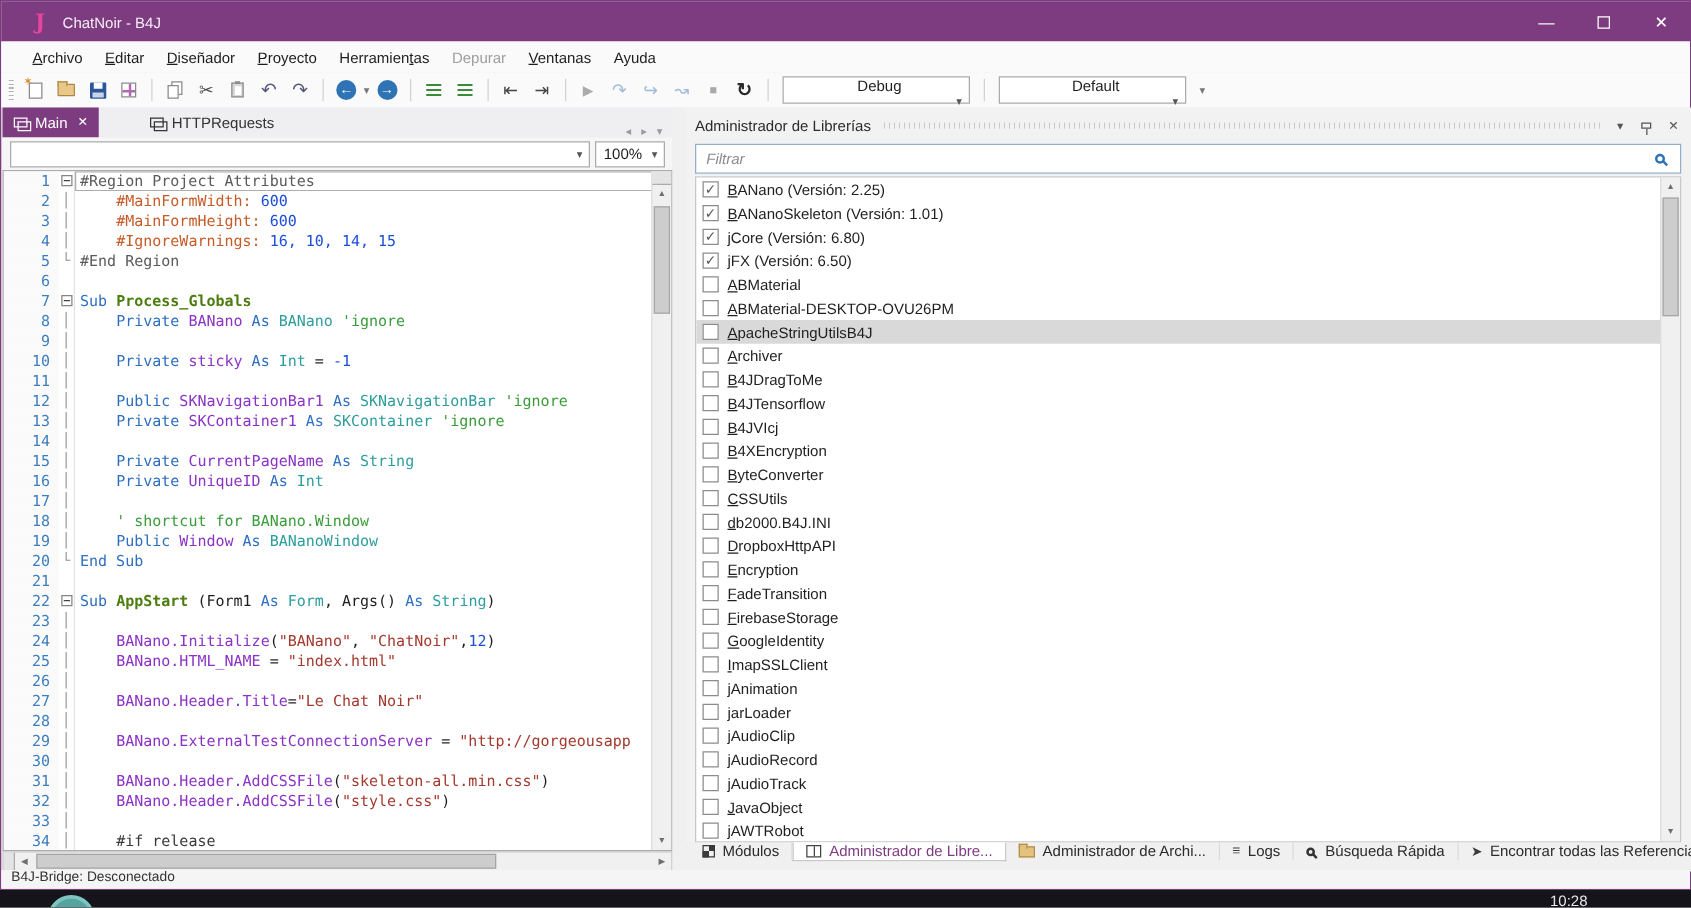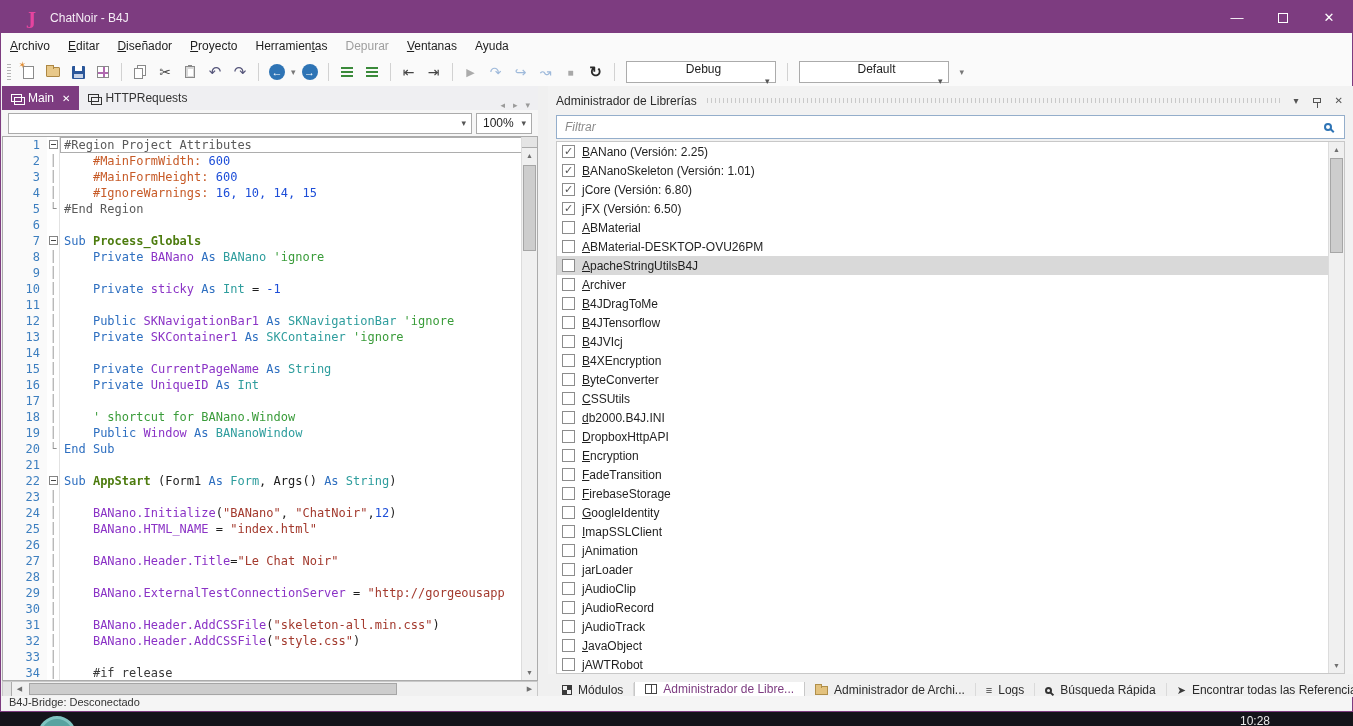--- a/index.html
+++ b/index.html
@@ -13,21 +13,21 @@
               display:flex; align-items:center; color:#fff; }
   .logo { font-weight:bold; font-size:17px; color:#E5449F; margin-left:27px; font-family:"DejaVu Serif",serif; }
   .title { font-size:12px; margin-left:14px; color:#F5EDF5; }
   .winbtns { margin-left:auto; display:flex; height:100%; }
   .wb { width:46px; height:100%; display:flex; align-items:center; justify-content:center;
         color:#fff; font-size:13px; cursor:default; }
   .maxbox { width:10px; height:10px; border:1px solid #fff; display:inline-block; }
 
   
   .menubar { position:absolute; left:0; top:32px; width:100%; height:25px; background:#FAFAFA;
-             display:flex; align-items:center; padding-left:0; }
+             display:flex; align-items:center; padding-left:16px; }
   .menu-item { padding:4px 9px; font-size:12px; color:#1E1E1E; cursor:default; }
   .menu-item.disabled { color:#9E9E9E; }
   .menu-item u { text-decoration:underline; }
 
   
   .toolbar { position:absolute; left:0; top:57px; width:100%; height:28px; background:#FAFAFA;
              display:flex; align-items:center; gap:3px; padding-left:3px; }
   .tbgrip { width:4px; height:16px; margin:0 3px;
             background:repeating-linear-gradient(to bottom,#B4B4B4 0 1px,transparent 1px 3px); }
   .tbsep { width:1px; height:18px; background:#D2D2D2; margin:0 4px; }
@@ -143,21 +143,21 @@
   .librow.selected { background:#D9D9D9; }
   .cb { width:13px; height:13px; border:1px solid #8C8C8C; background:#fff; margin-right:7px; flex:none;
         display:flex; align-items:center; justify-content:center; font-size:11px; color:#555; }
   .librow .ul { text-decoration:underline; }
   .vscroll2 { position:absolute; right:0; top:0; width:16px; height:100%; background:#F0F0F0;
               border-left:1px solid #DCDCDC; }
   .vsc2-thumb { position:absolute; left:1px; top:16px; width:13px; height:95px; background:#CDCDCD;
                 border:1px solid #A6A6A6; }
 
   .docktabs { position:absolute; left:0; bottom:0; width:100%; height:23px; display:flex;
-              align-items:flex-end; background:#F0F0F0; padding-left:4px; }
+              align-items:flex-start; background:#F0F0F0; padding-left:4px; }
   .dtab { display:flex; align-items:center; gap:6px; padding:0 10px; font-size:12px; color:#2B2B2B;
           border-right:1px solid #DADADA; cursor:default; white-space:nowrap; }
   .dtab.active { background:#fff; color:#7D3C80; border:1px solid #C8C8C8; border-top:none; }
   .dtab .dico { font-size:11px; color:#3A3A3A; display:flex; align-items:center; }
   .dico-folder { width:13px; height:9px; background:#E3C27E; border:1px solid #B08F4A; position:relative; }
   .dico-folder::before { content:""; position:absolute; left:-1px; top:-3px; width:5px; height:3px;
                           background:#E3C27E; border:1px solid #B08F4A; border-bottom:none; }
   .dico-book { width:12px; height:10px; border:1px solid #444; background:#fff; position:relative; }
   .dico-book::after { content:""; position:absolute; left:5px; top:0; width:1px; height:100%; background:#444; }
   .dico-grid { width:10px; height:10px;
@@ -260,21 +260,21 @@
       <span class="tbsep"></span>
       <div class="combo tb-combo">
         <span>Default</span>
         <span class="caret">▾</span>
       </div>
       <span class="tb-overflow">▾</span>
     </div>
 
     <div class="pane-left">
       <div class="tabstrip">
-        <div id="editor-tabs" style="display:flex;height:100%;">
+        <div id="editor-tabs" style="display:flex;height:100%;gap:32px;">
             <div class="etab active">
               <span class="tabico"></span>
               <span>Main</span>
               <span class="closex">✕</span>
             </div>
             <div class="etab">
               <span class="tabico"></span>
               <span>HTTPRequests</span>
             </div>
           </div>

